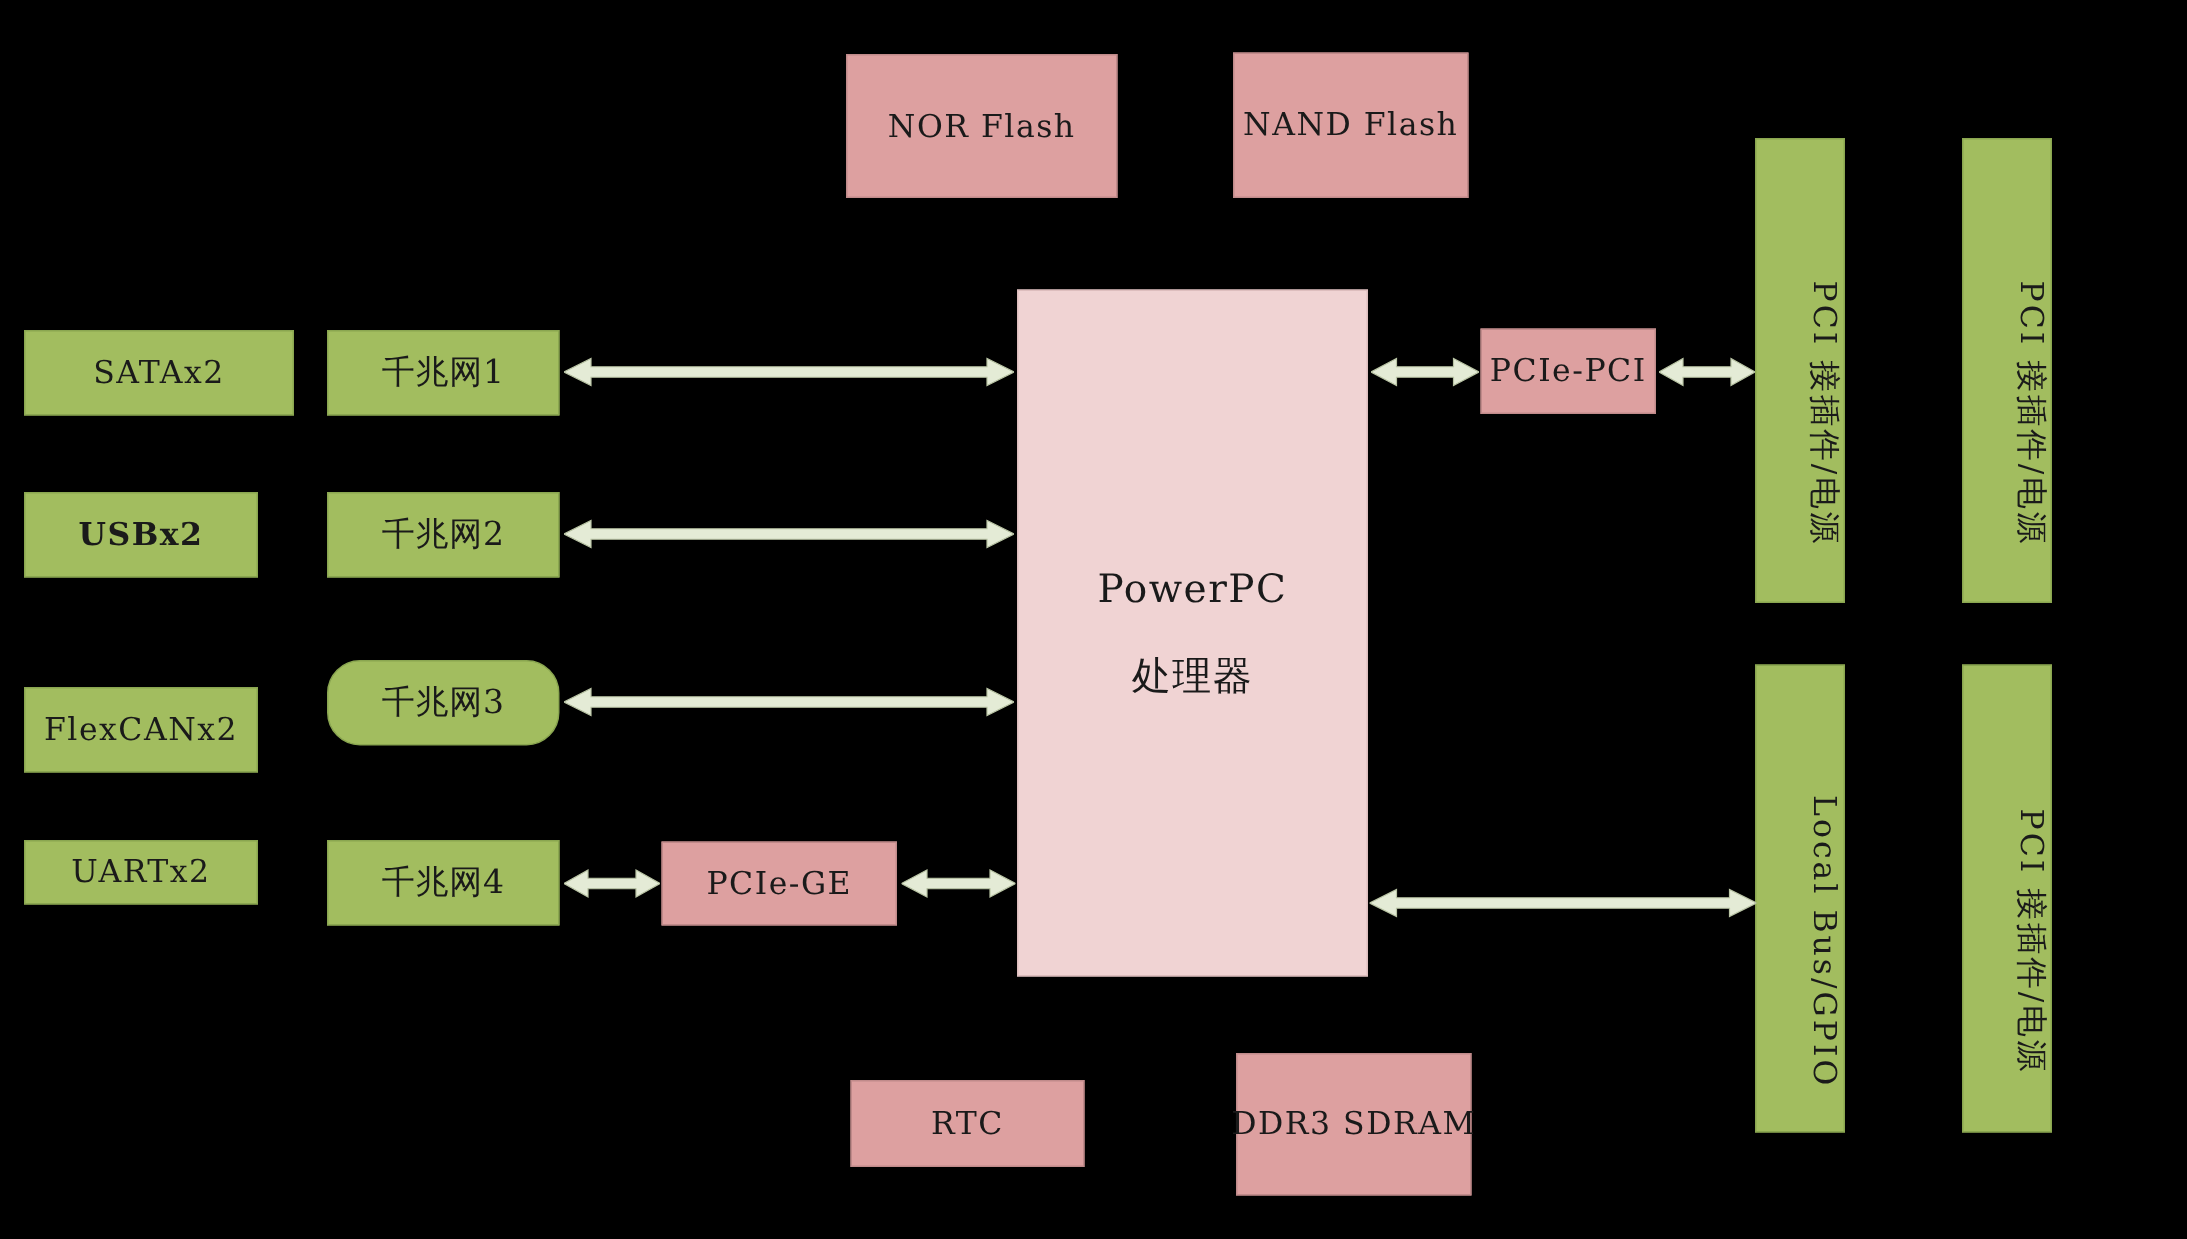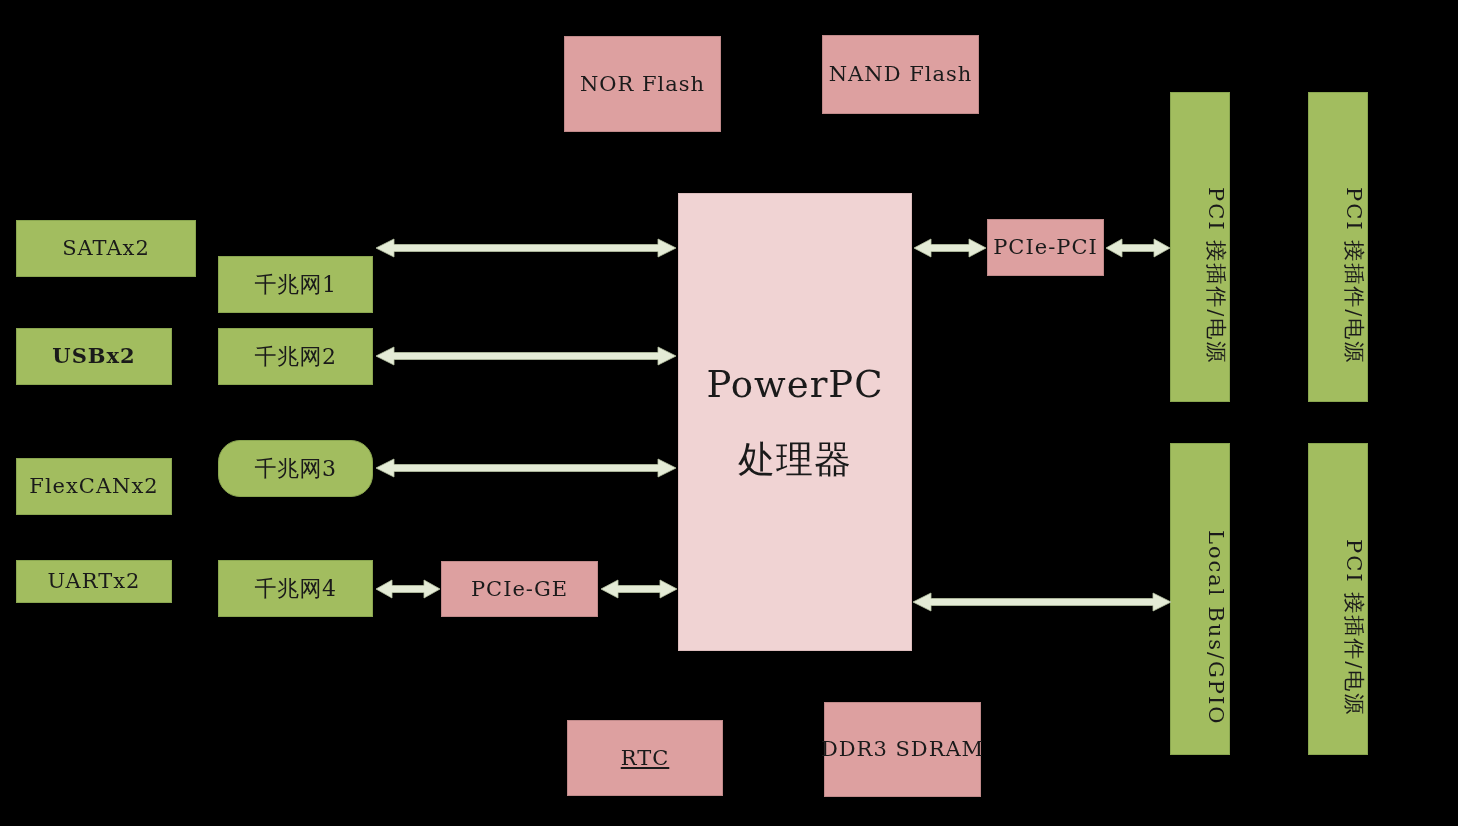--- a/index.html
+++ b/index.html
@@ -42,21 +42,21 @@
     font-family: "DejaVu Serif", "Liberation Serif", serif;
     font-size: 21px;
     letter-spacing: 1px;
   }
   .cjk {
     font-family: "DejaVu Serif", "Liberation Serif", serif;
     font-size: 22px;
     letter-spacing: 0.5px;
   }
   .cpu-label {
-    font-size: 37px;
+    font-size: 26px;
     letter-spacing: 1px;
     line-height: 1.55;
     gap: 17px;
   }
   
   .vbox {
     writing-mode: vertical-rl;
     text-orientation: sideways;
     font-size: 21px;
     letter-spacing: 2px;
@@ -79,42 +79,42 @@
     letter-spacing: 1px;
     white-space: pre;
   }
 </style>
 </head>
 <body>
 
 <div id="canvas">
 
 
-  <div class="box salmon mono-serif" style="left:564px; top:36px; width:157px; height:96px;">
+  <div class="box salmon mono-serif" style="left:564px; top:36px; width:181px; height:96px;">
     <span>NOR Flash</span>
   </div>
 
-  <div class="box salmon mono-serif" style="left:822px; top:35px; width:157px; height:79px;">
+  <div class="box salmon mono-serif" style="left:822px; top:35px; width:157px; height:97px;">
     <span>NAND Flash</span>
   </div>
 
   <div class="box green mono-serif" style="left:16px; top:220px; width:180px; height:57px;">
     <span>SATAx2</span>
   </div>
   <div class="box green mono-serif" style="left:16px; top:328px; width:156px; height:57px;font-weight:bold;">
     <span>USBx2</span>
   </div>
   <div class="box green mono-serif" style="left:16px; top:440px; width:156px; height:57px;margin-top:18px;">
     <span>FlexCANx2</span>
   </div>
   <div class="box green mono-serif" style="left:16px; top:560px; width:156px; height:43px;">
     <span>UARTx2</span>
   </div>
 
-  <div class="box green cjk" style="left:218px; top:220px; width:155px; height:57px;margin-top:36px;">
+  <div class="box green cjk" style="left:218px; top:220px; width:155px; height:57px;">
     <span>千兆网1</span>
   </div>
   <div class="box green cjk" style="left:218px; top:328px; width:155px; height:57px;text-align:center;">
     <span>千兆网2</span>
   </div>
   <div class="box green cjk" style="left:218px; top:440px; width:155px; height:57px;border-radius:22px;">
     <span>千兆网3</span>
   </div>
   <div class="box green cjk" style="left:218px; top:560px; width:155px; height:57px;">
     <span>千兆网4</span>
@@ -139,21 +139,21 @@
   <div class="box green vbox" style="left:1308px; top:92px; width:60px; height:310px;">
     <span>PCI 接插件/电源</span>
   </div>
   <div class="box green vbox" style="left:1170px; top:443px; width:60px; height:312px;">
     <span>Local Bus/GPIO</span>
   </div>
   <div class="box green vbox" style="left:1308px; top:443px; width:60px; height:312px;">
     <span>PCI 接插件/电源</span>
   </div>
 
-  <div class="box salmon mono-serif" style="left:567px; top:720px; width:156px; height:76px;text-decoration:underline;">
+  <div class="box salmon mono-serif" style="left:567px; top:720px; width:156px; height:58px;">
     <span>RTC</span>
   </div>
   <div class="box salmon mono-serif" style="left:824px; top:702px; width:157px; height:95px;">
     <span>DDR3 SDRAM</span>
   </div>
 
   <div class="arrow-h" style="left:376px; top:235px; width:300px;">
     <svg viewBox="0 0 300 26" preserveAspectRatio="none">
       <path d="M 0 13 L 18 4 L 18 9.5 L 282 9.5 L 282 4 L 300 13 L 282 22 L 282 16.5 L 18 16.5 L 18 22 Z" fill="#e4ebd6" stroke="#b9c4a4" stroke-width="0.8"></path>
     </svg>

